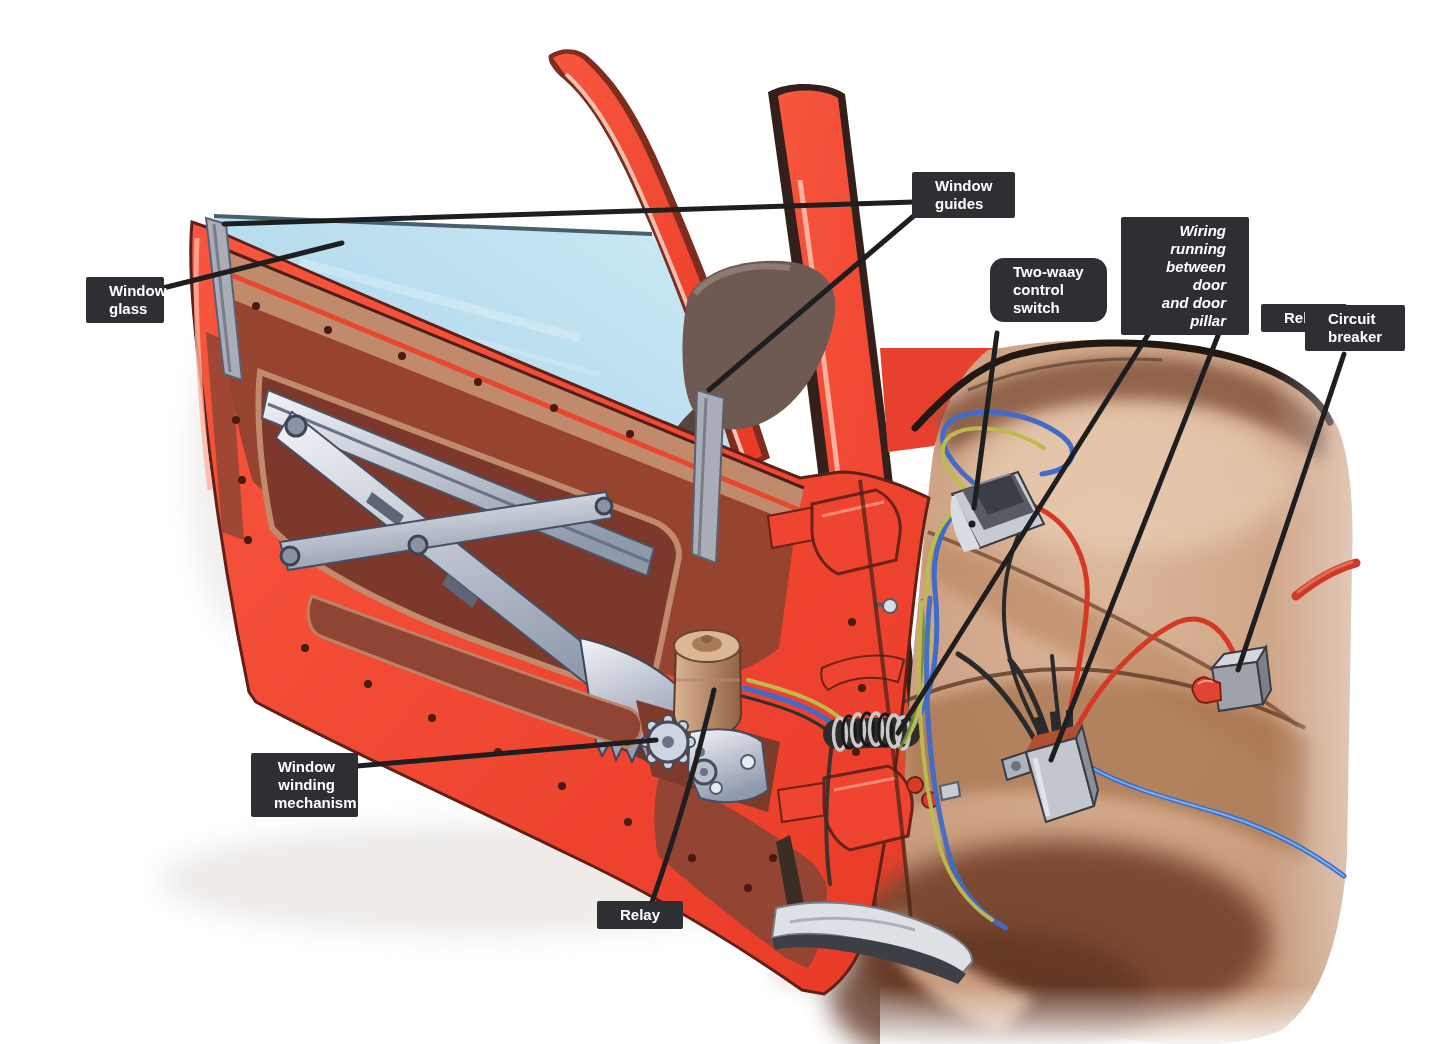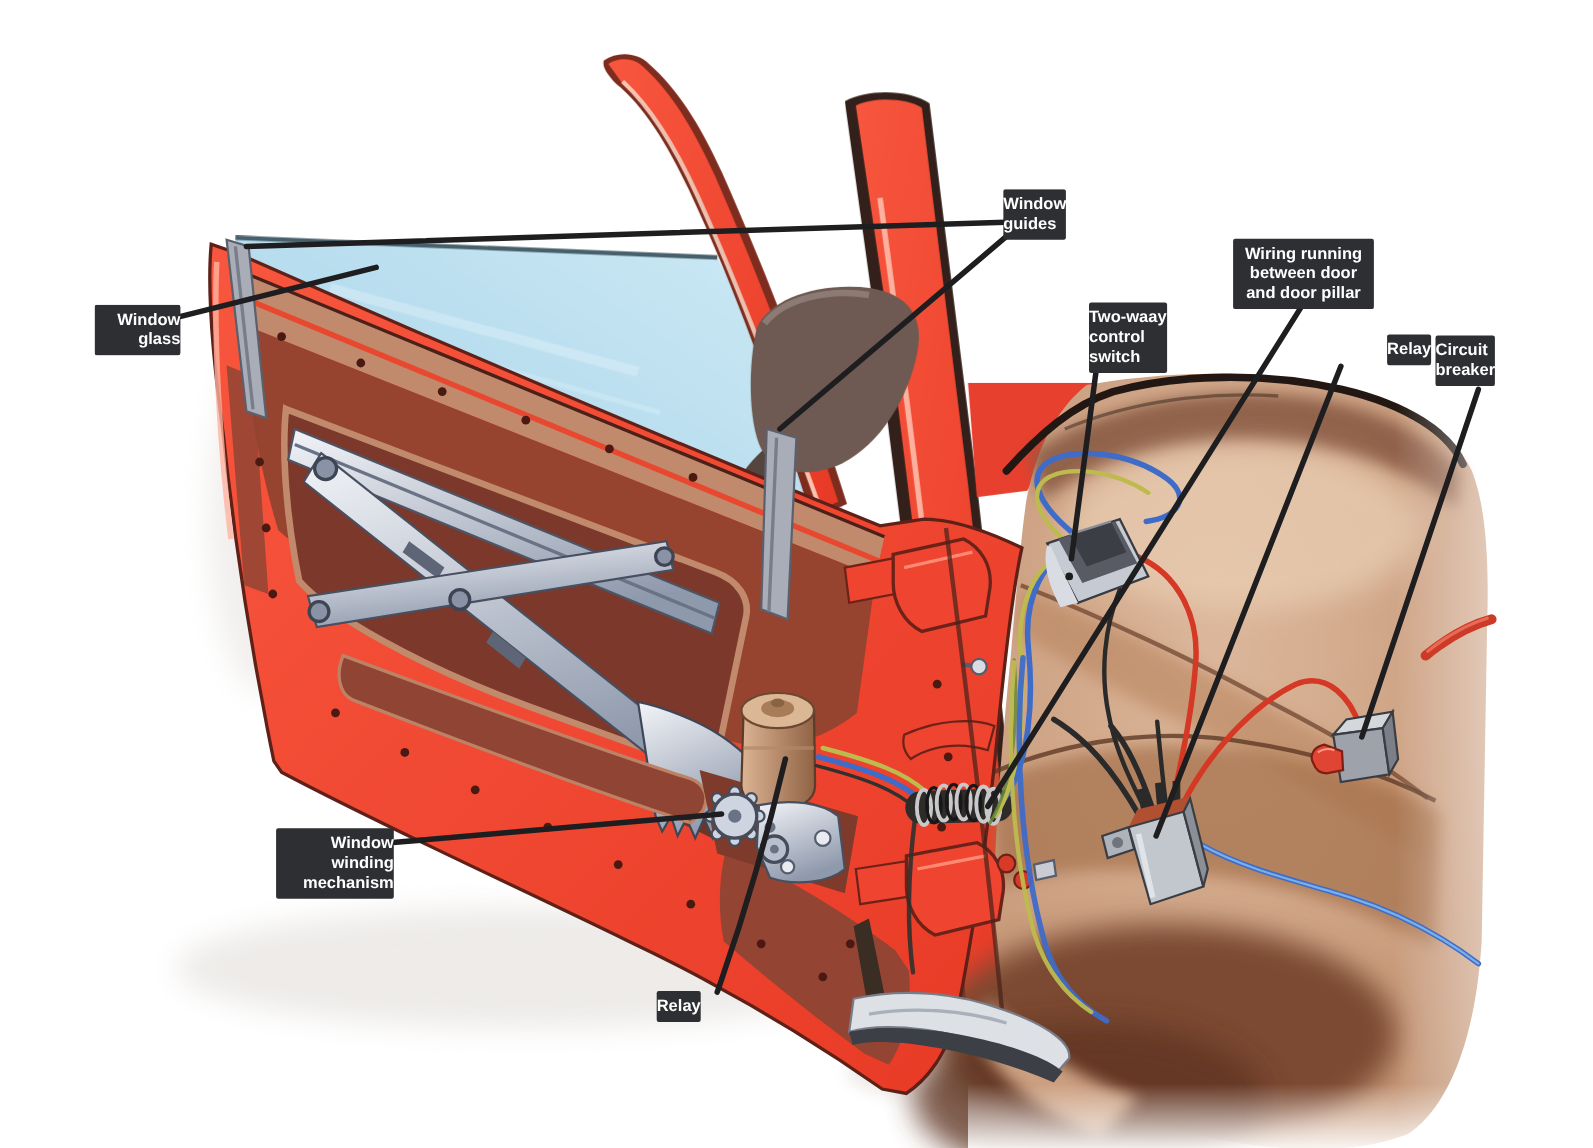--- a/index.html
+++ b/index.html
@@ -1,23 +1,23 @@
 <!DOCTYPE html>
 <html><head>
 <meta charset="utf-8">
 <style>
   html,body{margin:0;padding:0;background:#fff;}
   .stage{position:relative;width:1448px;height:1044px;background:#ffffff;overflow:hidden;
          font-family:"Liberation Sans",sans-serif;}
   .stage svg{position:absolute;left:0;top:0;}
   .label{position:absolute;background:#2d2f32;color:#fff;font-weight:bold;
-         font-size:15px;line-height:18px;padding:5px 0;border-radius:2px;
+         font-size:15px;line-height:18px;padding:5px 23px;border-radius:2px;
          white-space:pre-line;box-sizing:border-box;z-index:5;}
   .t-right{text-align:right;}
-  .t-center{text-align:center;}
+  .t-center{text-align:right;font-style:italic;}
 </style>
 </head>
 <body>
 
 <div class="stage">
 
 <svg width="1448" height="1044" viewBox="0 0 1448 1044">
   <defs>
     <linearGradient id="gDoor" x1="0" y1="0" x2="1" y2="1">
       <stop offset="0" stop-color="#f8563e"></stop>
@@ -304,21 +304,21 @@
   </g>
 </svg>
 
   <div class="label" style="left:912px;top:172px;">Window
 guides</div>
   <div class="label t-right" style="left:86px;top:277px;width:78px;">Window
 glass</div>
   <div class="label t-center" style="left:1121px;top:217px;width:128px;">Wiring running
 between door
 and door pillar</div>
-  <div class="label" style="left:990px;top:275px;">Two-waay
+  <div class="label" style="left:990px;top:258px;border-radius:14px;">Two-waay
 control
 switch</div>
   <div class="label" style="left:1213px;top:304px;margin-left:48px;">Relay</div>
   <div class="label" style="left:1305px;top:305px;">Circuit
 breaker</div>
   <div class="label t-right" style="left:251px;top:753px;width:107px;">Window
 winding
 mechanism</div>
   <div class="label" style="left:597px;top:901px;">Relay</div>
 

